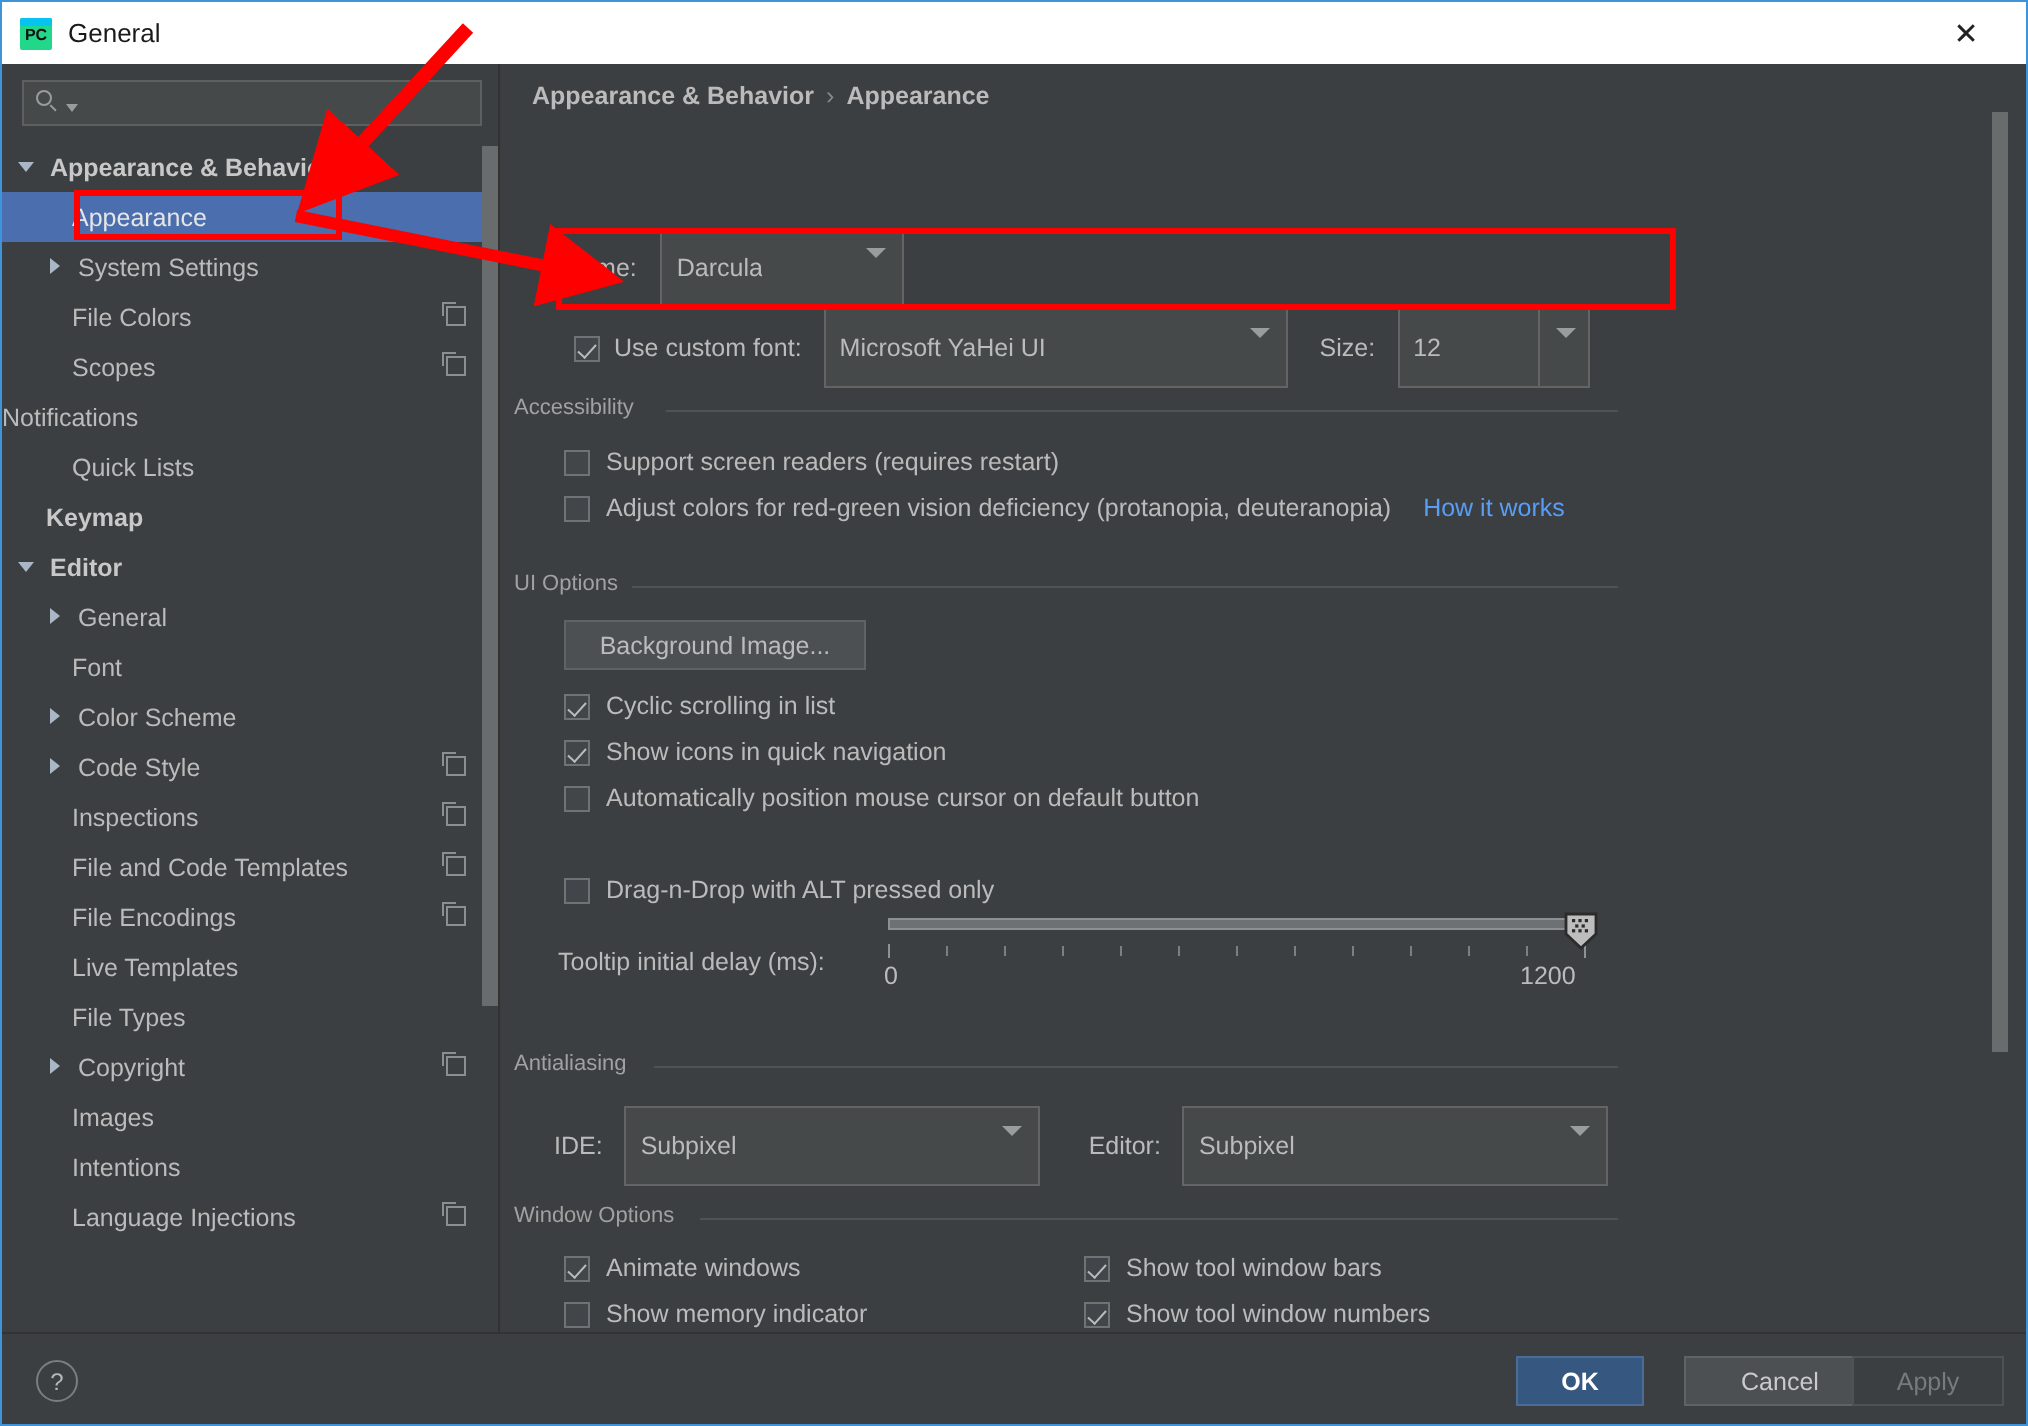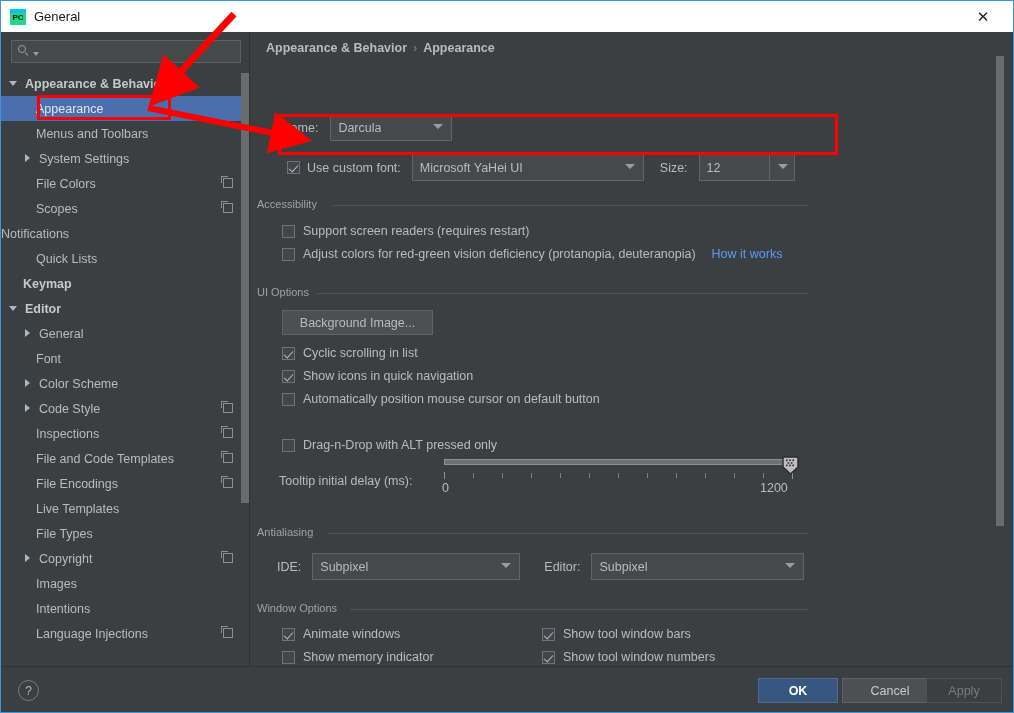--- a/index.html
+++ b/index.html
@@ -66,21 +66,21 @@
   .sb-thumb{position:absolute;width:8px;background:#686c6d;border-radius:0;}
 
   
   .main{position:absolute;left:250px;top:0;width:762px;height:634px;background:#3c3f41;overflow:hidden;}
   .breadcrumb{position:absolute;left:15px;top:9px;font-size:12.5px;font-weight:bold;color:#bbbbbb;}
   .crumb-sep{color:#888;font-weight:normal;margin:0 6px;}
 
   .row{position:absolute;display:flex;align-items:center;}
   .lbl{color:#bbbbbb;font-size:12.5px;white-space:nowrap;}
 
-  .combo{position:relative;height:27px;background:#45494a;border:1px solid #646464;
+  .combo{position:relative;height:40px;background:#45494a;border:1px solid #646464;
          box-sizing:border-box;display:flex;align-items:center;}
   .combo .val{padding-left:7px;color:#bbbbbb;font-size:12.5px;white-space:nowrap;overflow:hidden;}
   .combo .arrow{position:absolute;right:8px;top:9px;width:0;height:0;
          border-left:5px solid transparent;border-right:5px solid transparent;border-top:5px solid #9a9d9e;}
   .combo.split .arrowbox{position:absolute;right:-1px;top:-1px;bottom:-1px;width:26px;
          border:1px solid #646464;box-sizing:border-box;background:#45494a;}
   .combo.split .arrowbox::after{content:"";position:absolute;left:8px;top:9px;width:0;height:0;
          border-left:5px solid transparent;border-right:5px solid transparent;border-top:5px solid #9a9d9e;}
 
   .cb{width:13px;height:13px;box-sizing:border-box;border:1px solid #6e7375;background:#42454a;
@@ -151,23 +151,20 @@
         <input class="search-input" type="text" value="" placeholder="" style="">
       </div>
 
       <div class="tree" id="tree">
           <div class="tree-item">
             <span class="twisty open" style="margin-left: 8px;"></span>
             <span class="tree-label bold" style="margin-left: 5px;">Appearance &amp; Behavior</span>
           </div>
           <div class="tree-item selected">
             <span class="tree-label" style="margin-left: 35px;">Appearance</span>
-          </div>
-          <div class="tree-item">
-            <span class="tree-label" style="margin-left: 35px;">Menus and Toolbars</span>
           </div>
           <div class="tree-item">
             <span class="twisty closed" style="margin-left: 22px;"></span>
             <span class="tree-label" style="margin-left: 5px;">System Settings</span>
           </div>
           <div class="tree-item">
             <span class="tree-label" style="margin-left: 35px;">File Colors</span>
             <span class="copy-badge"></span>
           </div>
           <div class="tree-item">
@@ -388,21 +385,21 @@
         <span class="lbl">Show tool window numbers</span>
       </div>
 
       <div class="sb-track" style="left:745px;top:0px;height:634px;"></div>
       <div class="sb-thumb" style="left:745px;top:24px;height:470px;"></div>
     </div>
   </div>
 
   <div class="footer">
     <div class="help-btn">?</div>
-    <div class="fbtn primary" style="left:757px;width:80px;">OK</div>
+    <div class="fbtn primary" style="left:757px;width:64px;">OK</div>
     <div class="fbtn normal" style="left:841px;width:96px;">Cancel</div>
     <div class="fbtn disabled" style="left:925px;width:76px;">Apply</div>
   </div>
 
   <div class="redbox anno" style="left:36px;top:94px;width:134px;height:25px;"></div>
   <div class="redbox anno" style="left:277px;top:113px;width:560px;height:41px;"></div>
 
   <svg class="arrows">
     <defs>
       <marker id="ah" markerWidth="7" markerHeight="7" refX="1.2" refY="3.5" orient="auto">

